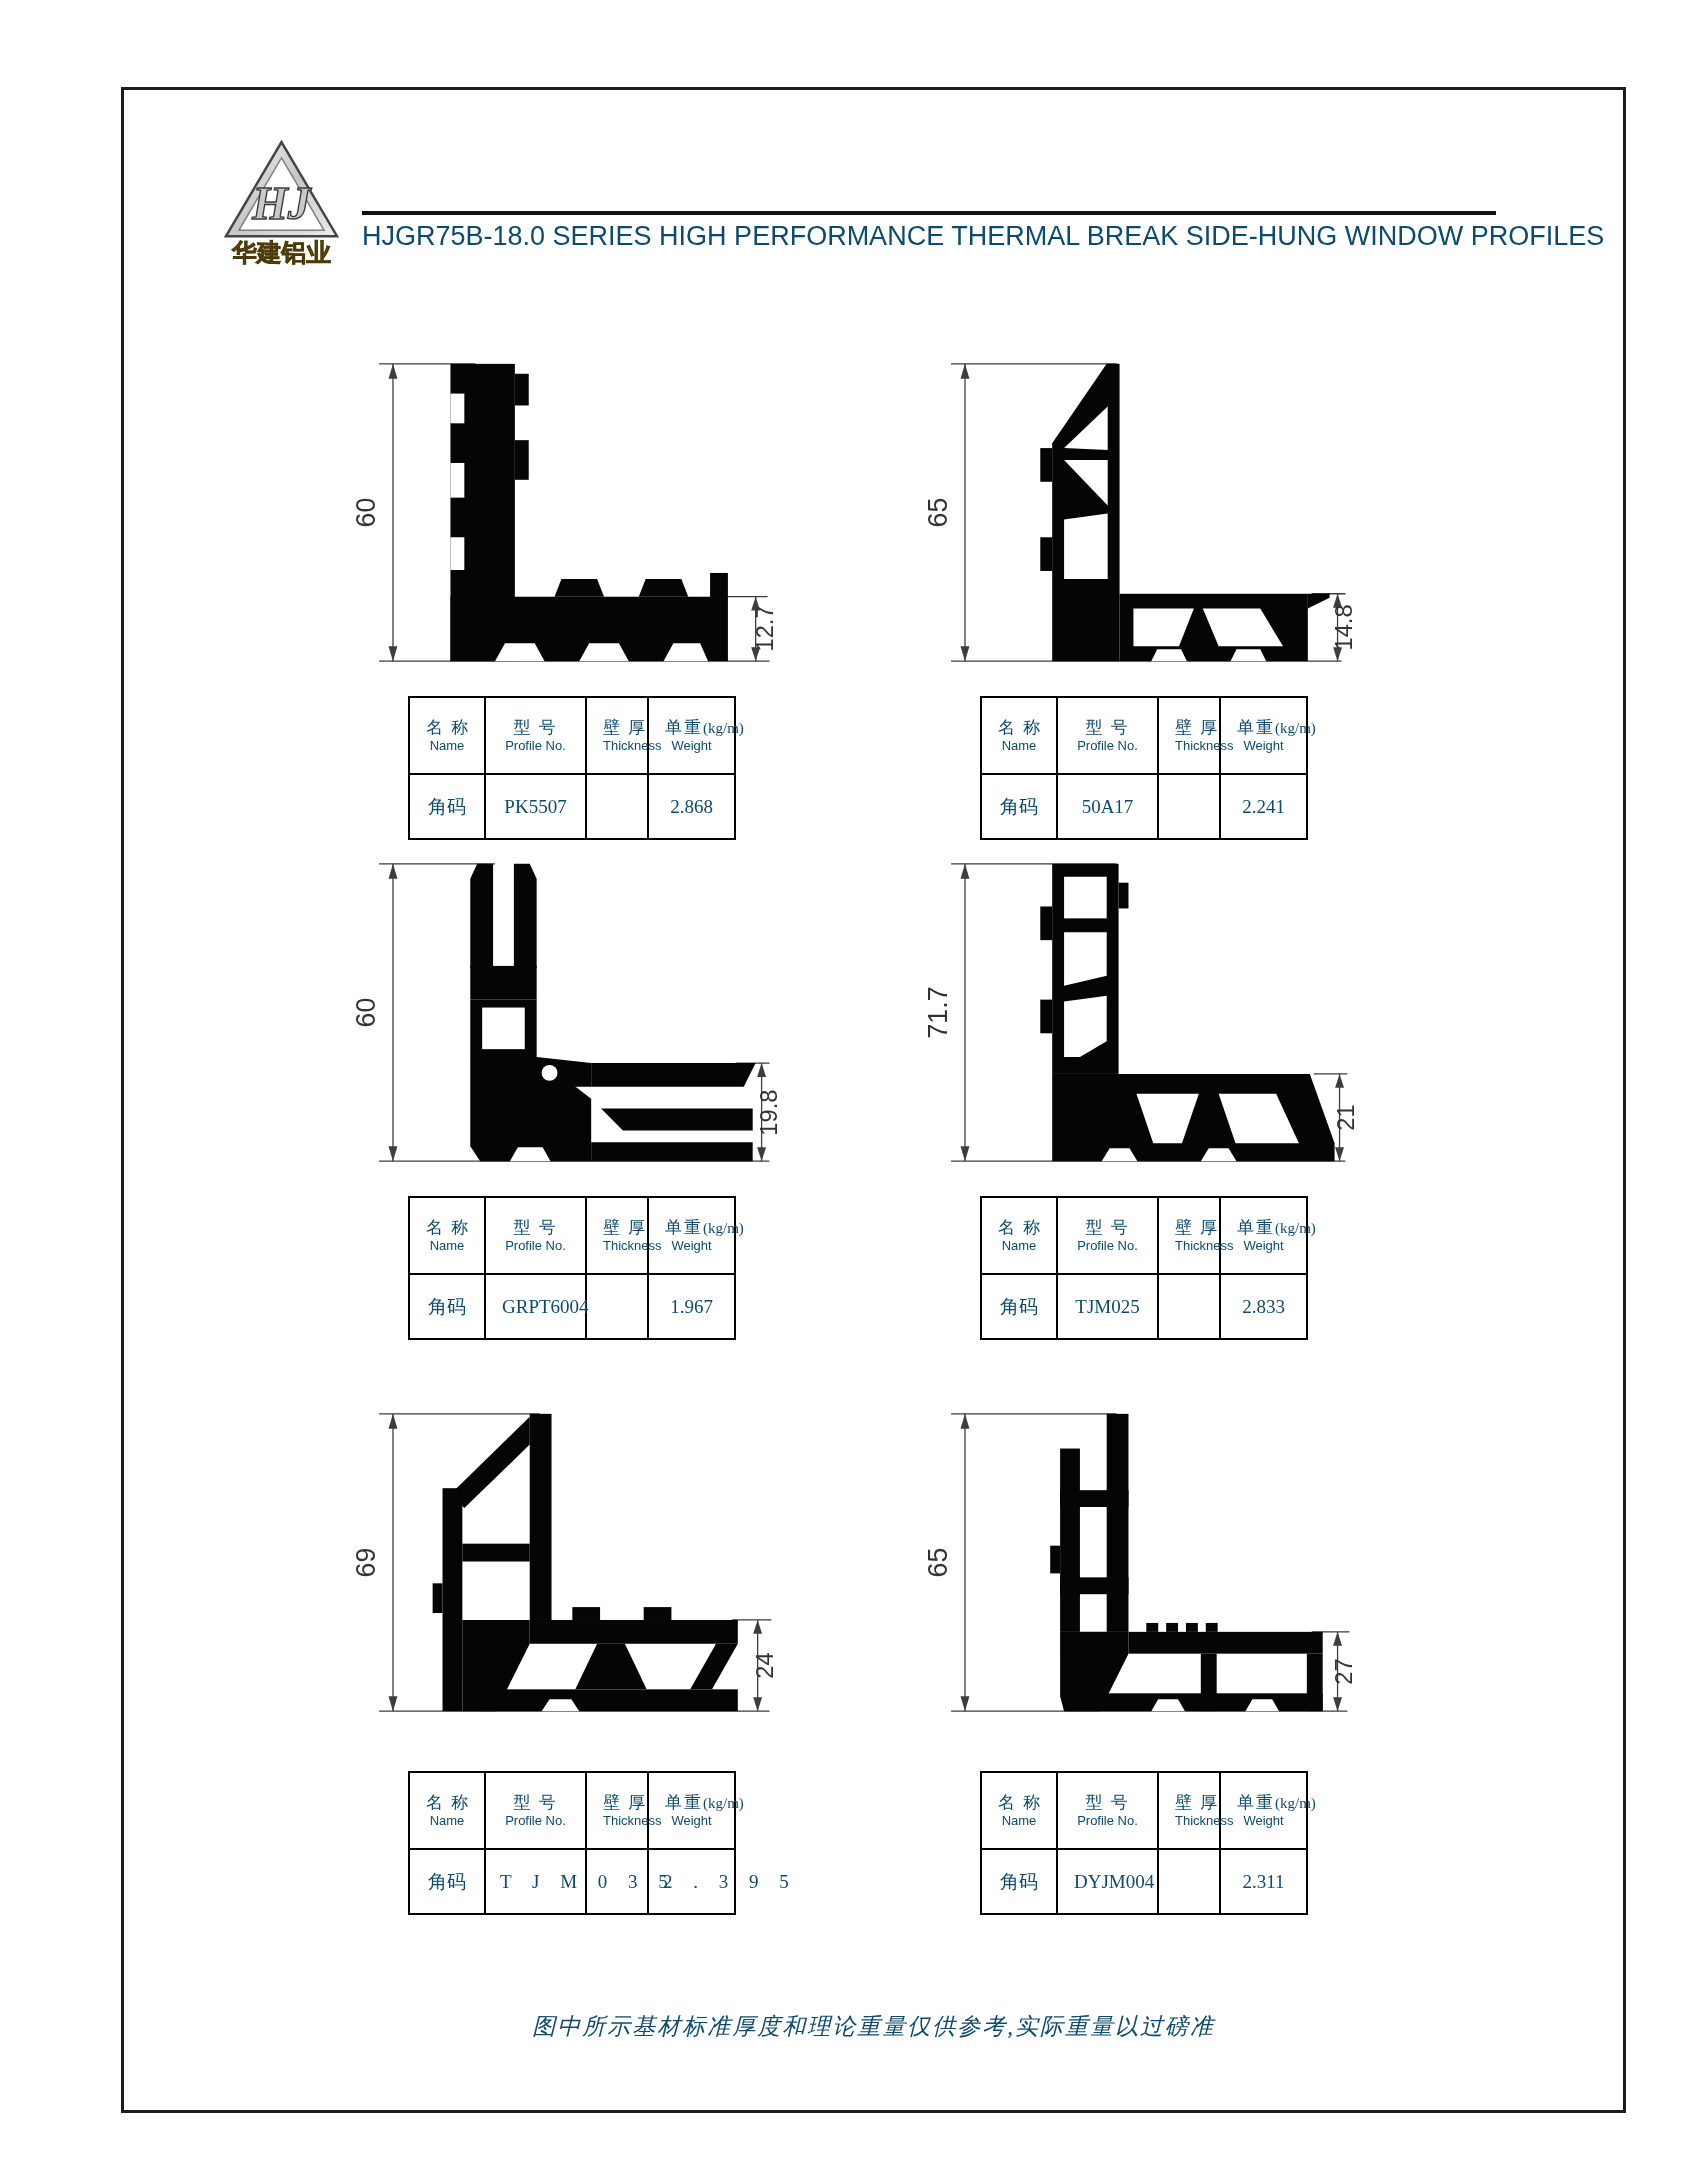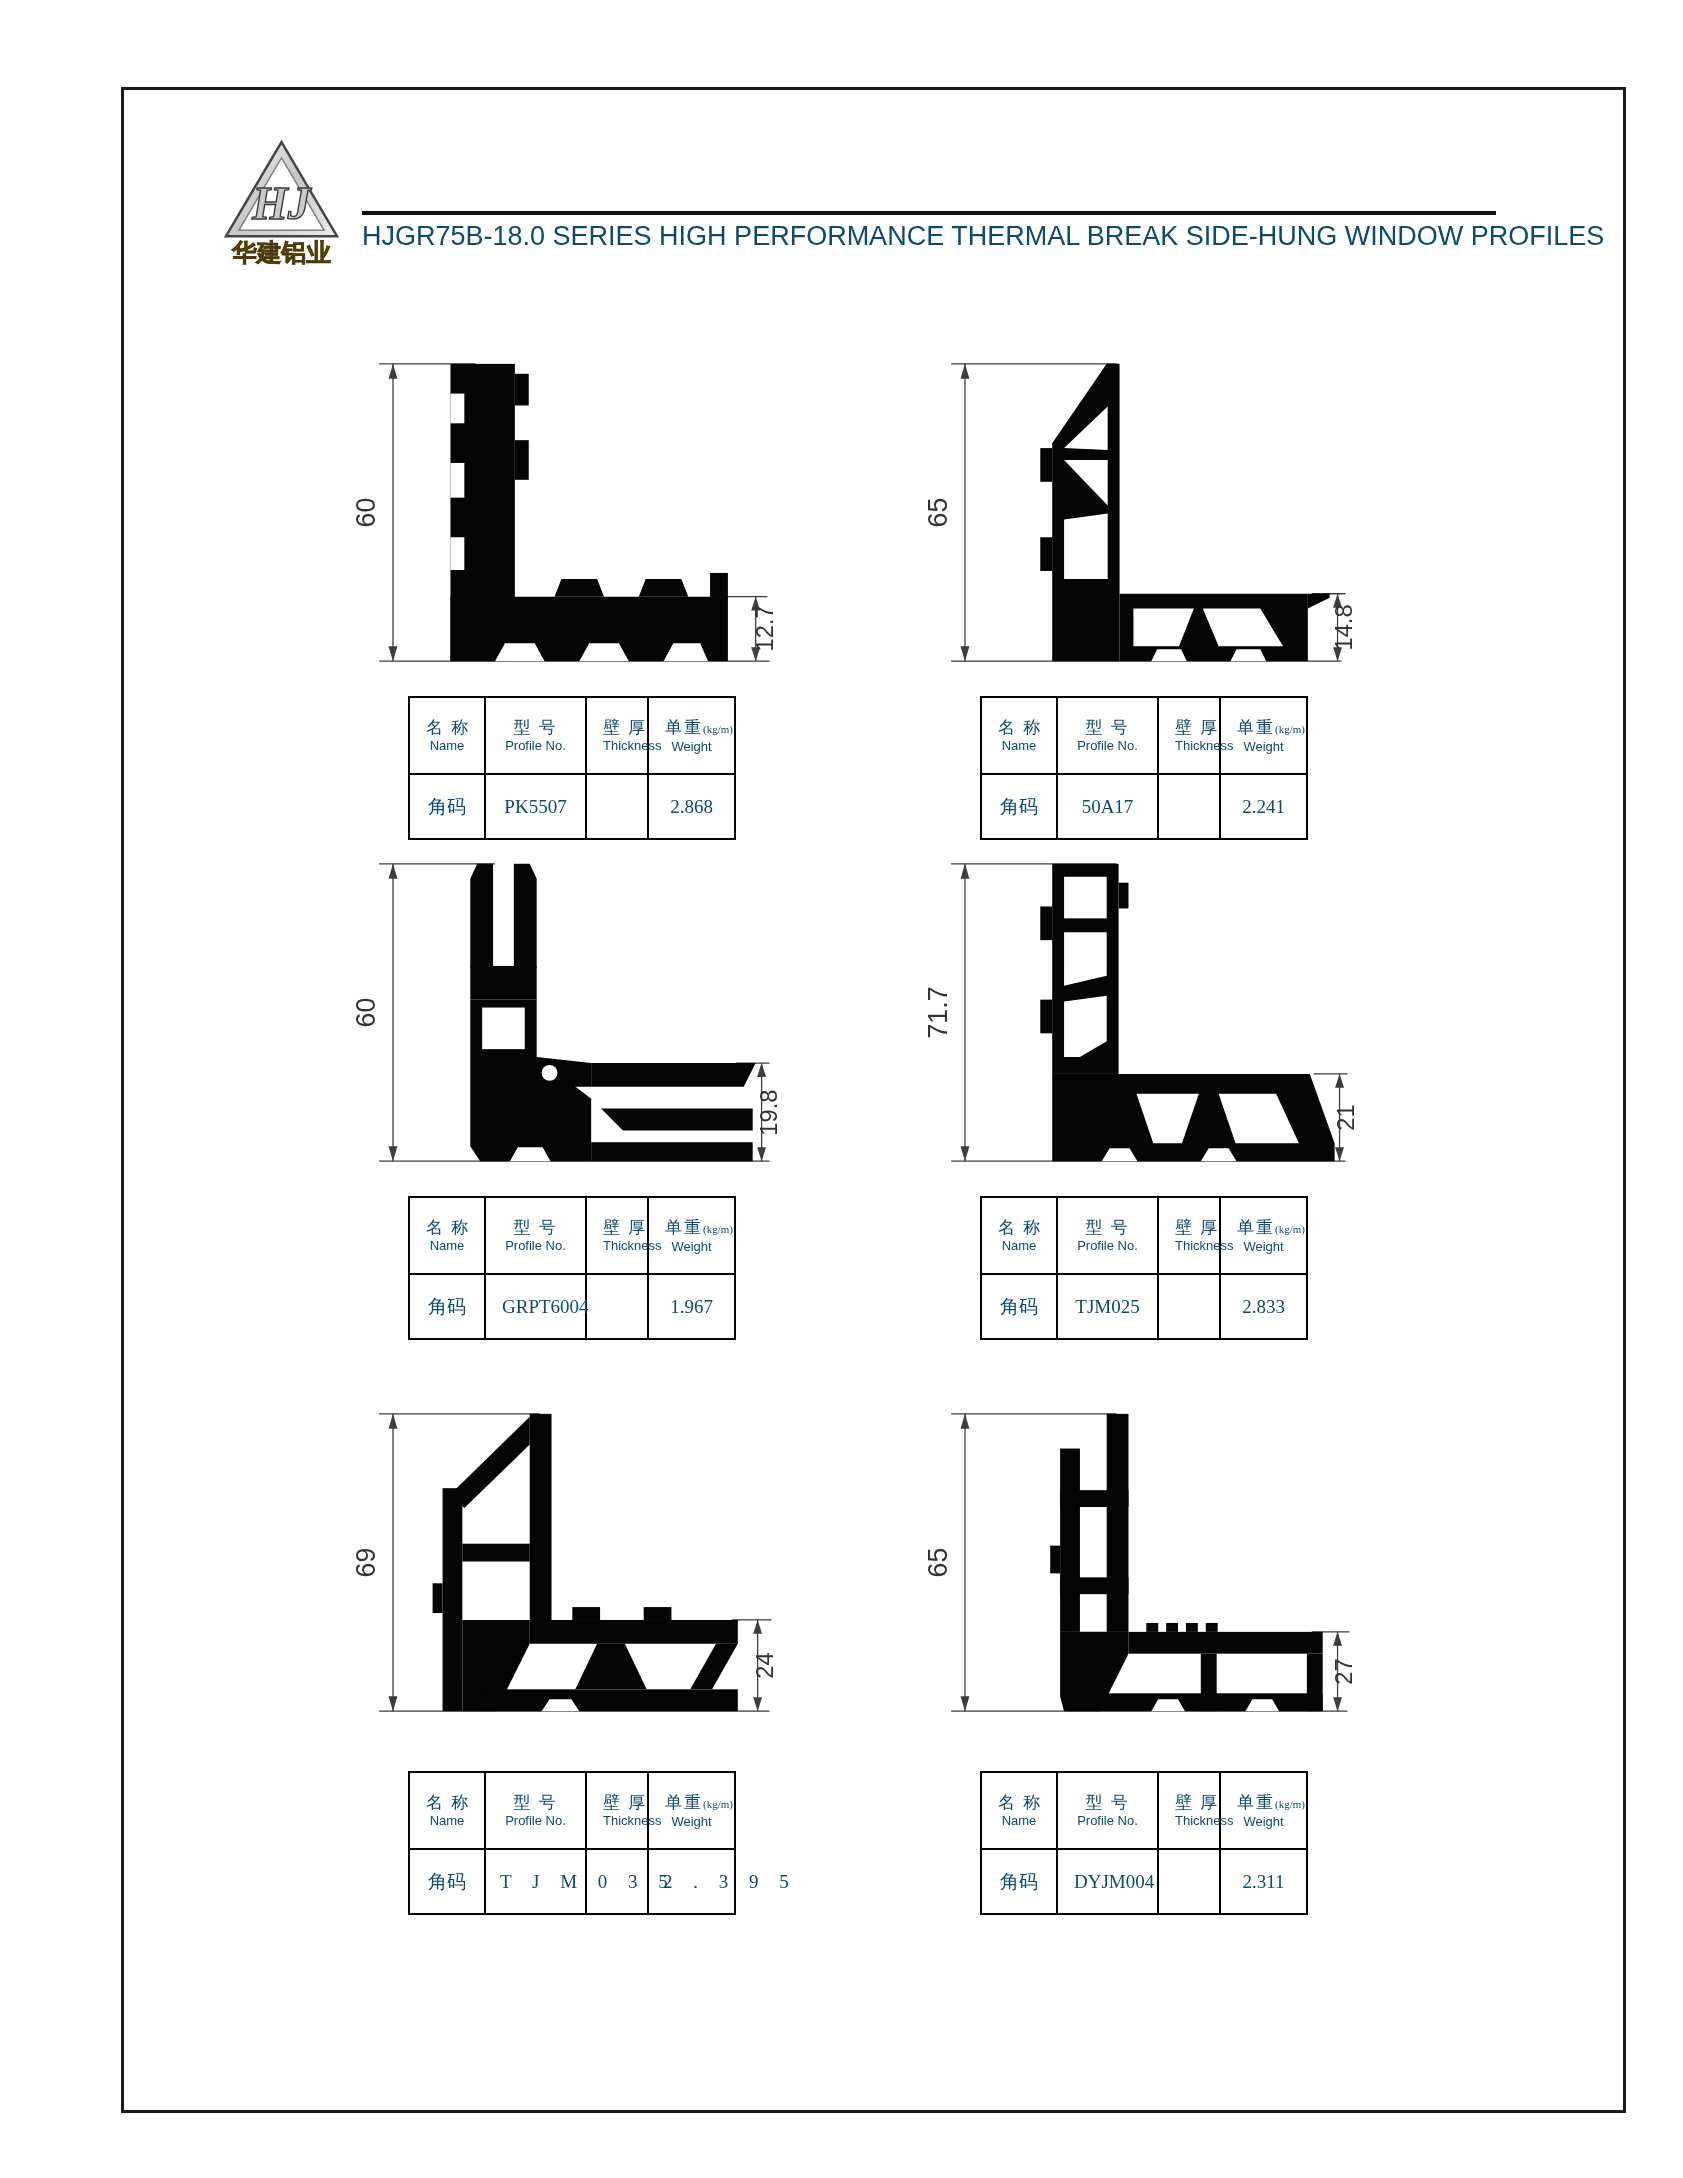--- a/index.html
+++ b/index.html
@@ -28,21 +28,21 @@
   .dimtext{font-size:27px;fill:#333;text-anchor:middle;font-family:"Liberation Sans",sans-serif;}
   .dimtext.small{font-size:24px;}
   .blk{fill:#050505;} .wht{fill:#ffffff;}
   
   .ptable{border-collapse:collapse;table-layout:fixed;width:327px;margin:20px 0 0 81px;background:#fff;}
   .row3 .ptable{margin-top:45px;}
   .ptable th,.ptable td{border:2px solid #000;padding:16px;text-align:center;font-weight:normal;overflow:visible;}
   .ptable th{height:43px;}
   .ptable th .zh{font-size:17px;font-family:"Liberation Serif",serif;letter-spacing:2px;line-height:20px;white-space:nowrap;}
   .ptable th .en{font-size:13px;font-family:"Liberation Sans",sans-serif;line-height:15px;white-space:nowrap;}
-  .ptable th .unit{font-size:11px;letter-spacing:0;}
+  .ptable th .unit{font-size:15px;letter-spacing:0;}
   .ptable td{height:31px;font-family:"Liberation Serif",serif;font-size:19px;white-space:nowrap;}
   td.spaced{letter-spacing:8px;text-align:left;padding-left:14px;}
   
   .footer-note{position:absolute;left:0;right:0;top:1921px;text-align:center;
                font-size:23px;font-family:"Liberation Serif",serif;font-style:italic;letter-spacing:2px;}
 </style>
 </head>
 <body>
 
 <div class="page">
@@ -460,16 +460,17 @@
       <tr>
         <td>角码</td>
         <td>DYJM004</td>
         <td></td>
         <td>2.311</td>
       </tr>
     </tbody>
         </table>
   </div>
 
+  <div class="footer-note">图中所示基材标准厚度和理论重量仅供参考,实际重量以过磅准</div>
 
  </div>
 </div>
 
 
 </body></html>

